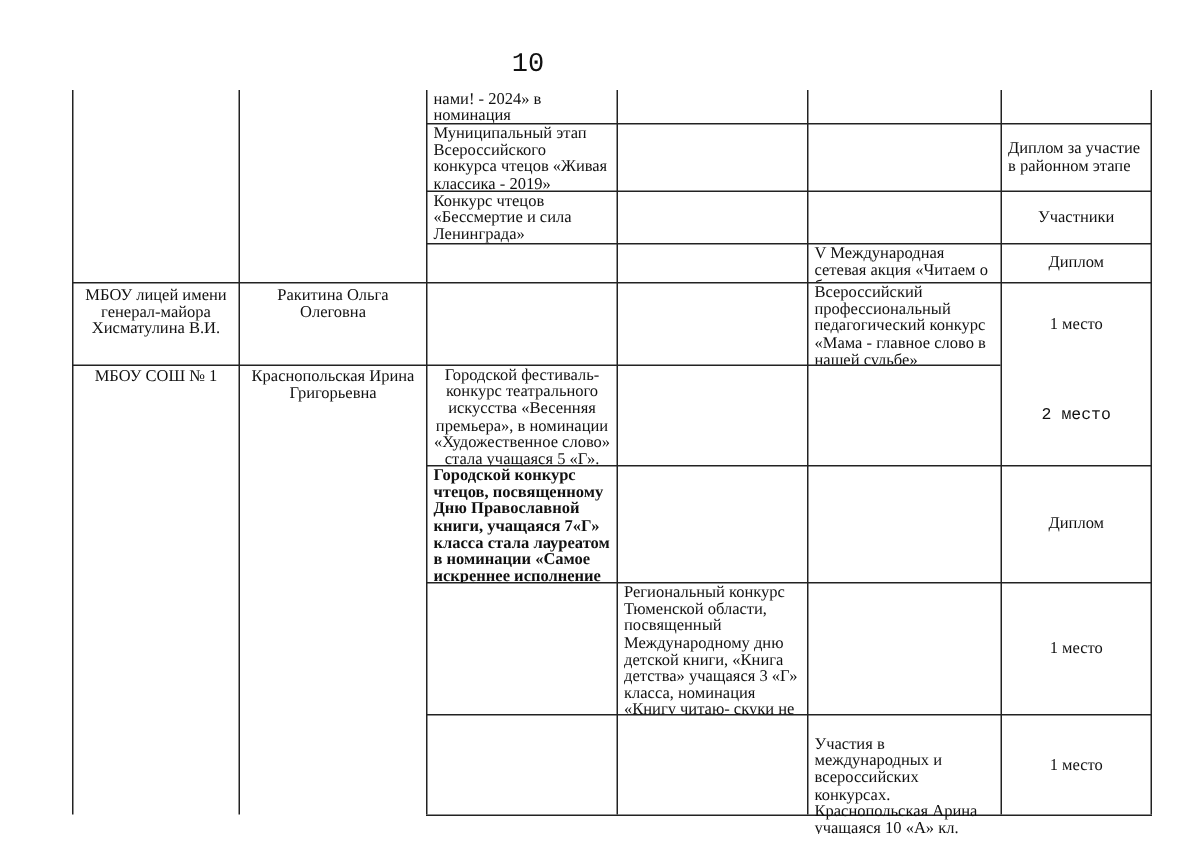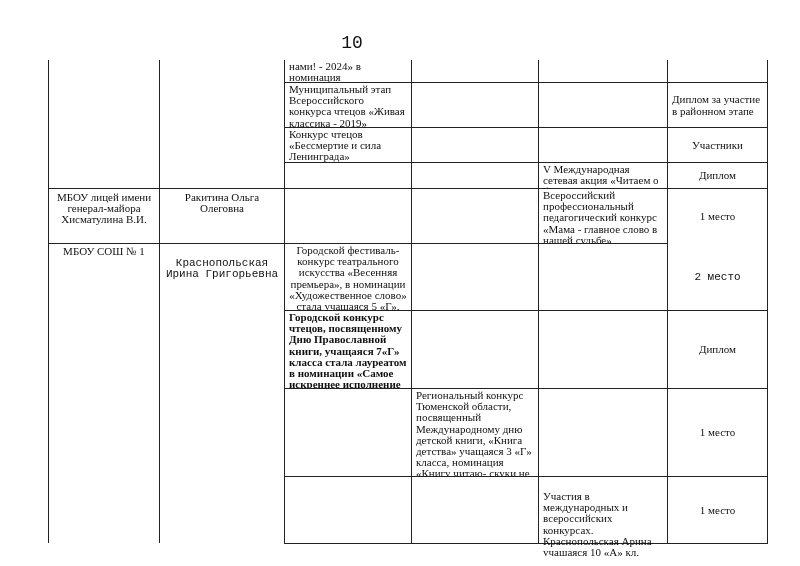--- a/index.html
+++ b/index.html
@@ -60,21 +60,21 @@
 
   <div class="cell" style="left:539px; top:163px; width:128px; height:25px;">V Международная сетевая акция «Читаем о блокаде»</div>
   <div class="cell vcenter" style="left:668px; top:163px; width:99px; height:25px;">Диплом</div>
 
   <div class="cell center" style="left:49px; top:189px; width:110px; height:54px; padding-top:3px;">МБОУ лицей имени генерал-майора Хисматулина В.И.</div>
   <div class="cell center" style="left:160px; top:189px; width:124px; height:54px; padding-top:3px;">Ракитина Ольга Олеговна</div>
   <div class="cell" style="left:539px; top:189px; width:128px; height:54px;">Всероссийский профессиональный педагогический конкурс «Мама - главное слово в нашей судьбе»</div>
   <div class="cell vcenter" style="left:668px; top:189px; width:99px; height:55px;">1 место</div>
 
   <div class="cell center" style="left:49px; top:244px; width:110px; height:40px; padding-top:2px;">МБОУ СОШ № 1</div>
-  <div class="cell center" style="left:160px; top:256px; width:124px; height:40px; padding-top:2px;font-family:Liberation Mono, monospace;">Краснопольская Ирина Григорьевна</div>
+  <div class="cell center" style="left:160px; top:244px; width:124px; height:40px; padding-top:2px;">Краснопольская Ирина Григорьевна</div>
   <div class="cell" style="left:285px; top:244px; width:126px; height:66px;text-align:center;">Городской фестиваль-конкурс театрального искусства «Весенняя премьера», в номинации «Художественное слово» стала учащаяся 5 «Г».</div>
   <div class="cell vcenter" style="left:668px; top:244px; width:99px; height:66px;font-family:Liberation Mono, monospace;">2 место</div>
 
   <div class="cell" style="left:285px; top:311px; width:126px; height:77px;font-weight:bold;">Городской конкурс чтецов, посвященному Дню Православной книги, учащаяся 7«Г» класса стала лауреатом в номинации «Самое искреннее исполнение</div>
   <div class="cell vcenter" style="left:668px; top:311px; width:99px; height:77px;">Диплом</div>
 
   <div class="cell" style="left:412px; top:389px; width:126px; height:87px;">Региональный конкурс Тюменской области, посвященный Международному дню детской книги, «Книга детства»  учащаяся 3 «Г» класса, номинация «Книгу читаю- скуки не знаю».</div>
   <div class="cell vcenter" style="left:668px; top:389px; width:99px; height:87px;">1 место</div>
 
   <div class="cell" style="left:539px; top:490px; width:128px; height:66px;">Участия в международных и всероссийских конкурсах. Краснопольская Арина учащаяся 10 «А» кл. Всероссийской SKILIS-</div>

